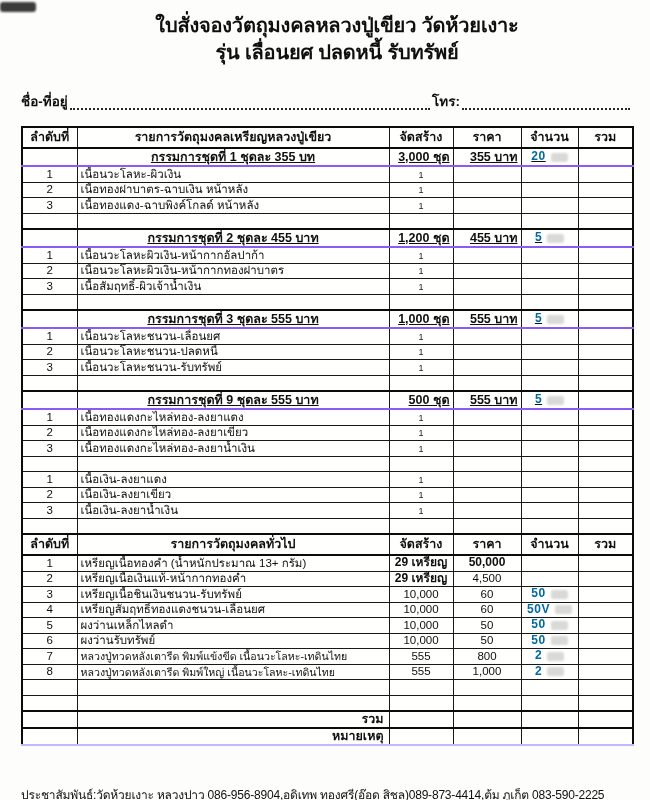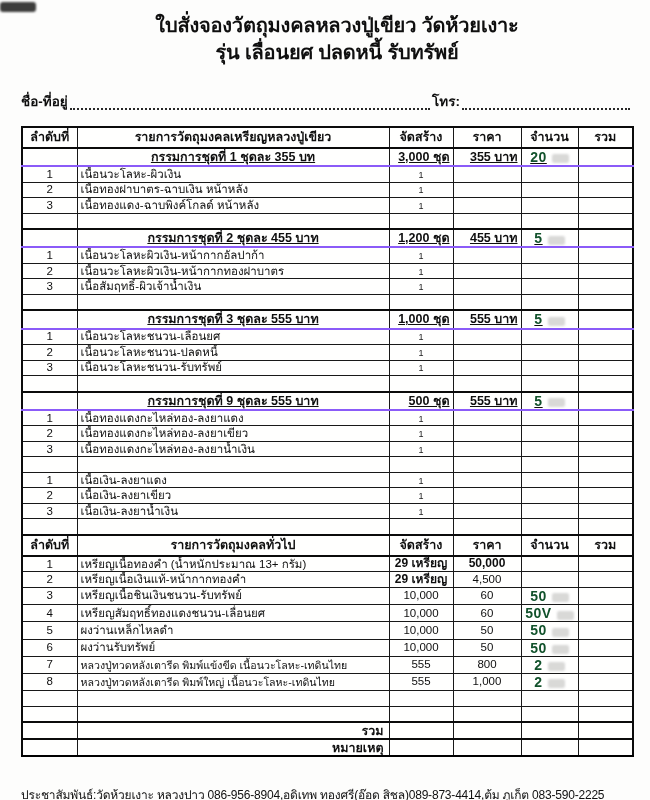--- a/index.html
+++ b/index.html
@@ -33,28 +33,28 @@
   tr.t-head td{font-weight:bold;text-align:center;font-size:12.5px;
     height:19px;border-bottom:2px solid #0d0d0d;}
   tr.set-head td{font-weight:bold;height:16px;
     border-top:2px solid #0d0d0d;border-bottom:2px solid #8b5cf6;text-decoration:underline;}
   tr.set-head td.c-item{text-align:center;font-size:12.5px;}
   tr.set-head td.c-made,tr.set-head td.c-price{text-align:right;font-size:12.5px;}
   td.c-no{text-align:center;}
   td.c-made,td.c-price,td.c-qty{text-align:center;}
   td.b{font-weight:bold;font-size:12px;}
   .ditto{font-size:9px;color:#222;}
-  .qty-red{color:#14532d;font-weight:700;font-size:14px;
+  .qty-red{color:#0369a1;font-weight:700;font-size:12px;
     letter-spacing:.5px;filter:blur(.35px);}
   .smudge{display:inline-block;width:17px;height:9px;background:#d7d7d5;
     border-radius:2px;margin-left:5px;vertical-align:middle;filter:blur(1px);}
   #t2{margin-top:-2px;}
   tr.total-row td,tr.note-row td{height:15px;}
   tr.total-row td{border-top:2px solid #0d0d0d;border-bottom:2px solid #0d0d0d;}
-  tr.note-row td{border-bottom:2px solid #000000;}
+  tr.note-row td{border-bottom:2px solid #c4b5fd;}
   td.sum-label{text-align:right;font-weight:bold;font-size:12.5px;padding-right:5px;}
   td.small-item{font-size:10.6px;}
   .footer-line{
     position:absolute;left:21px;top:766px;width:612px;
     font-size:12px;font-weight:400;letter-spacing:-0.2px;white-space:nowrap;margin-top:19px;
   }
 </style>
 </head>
 <body>
 

